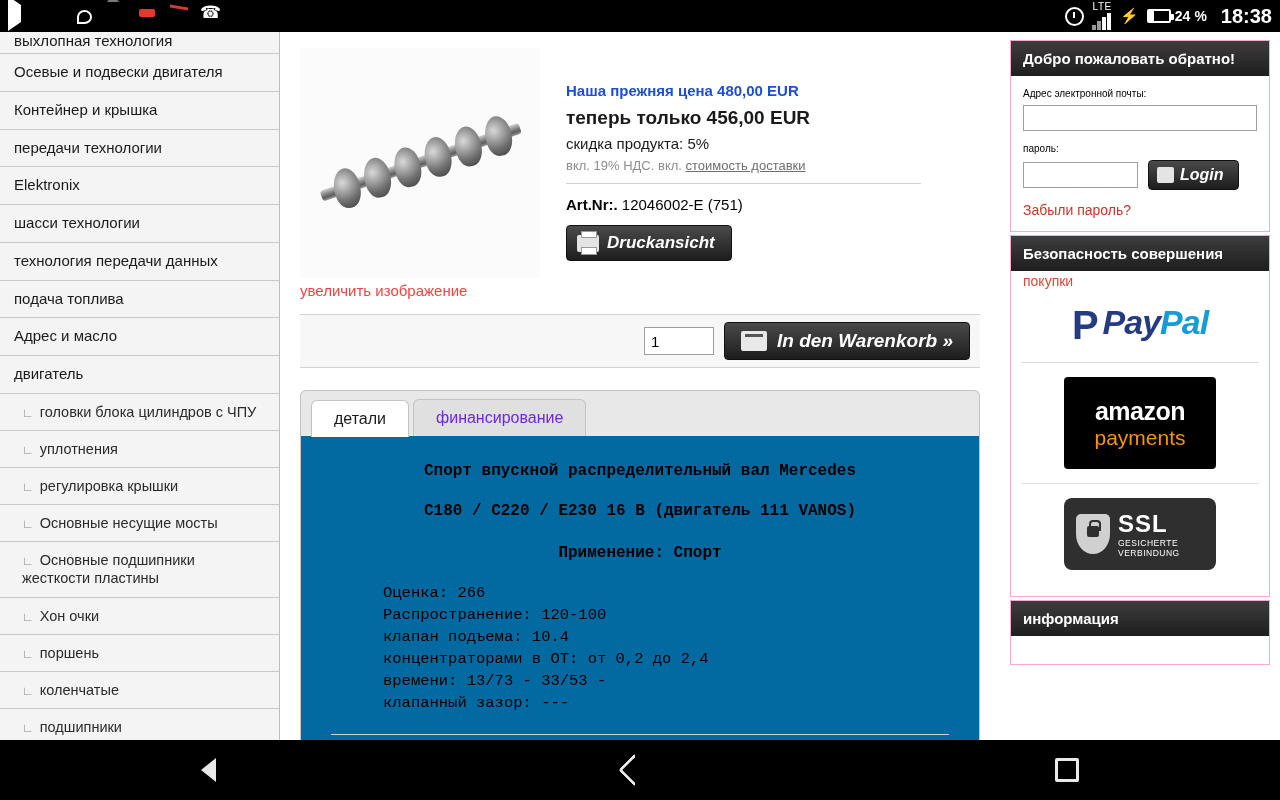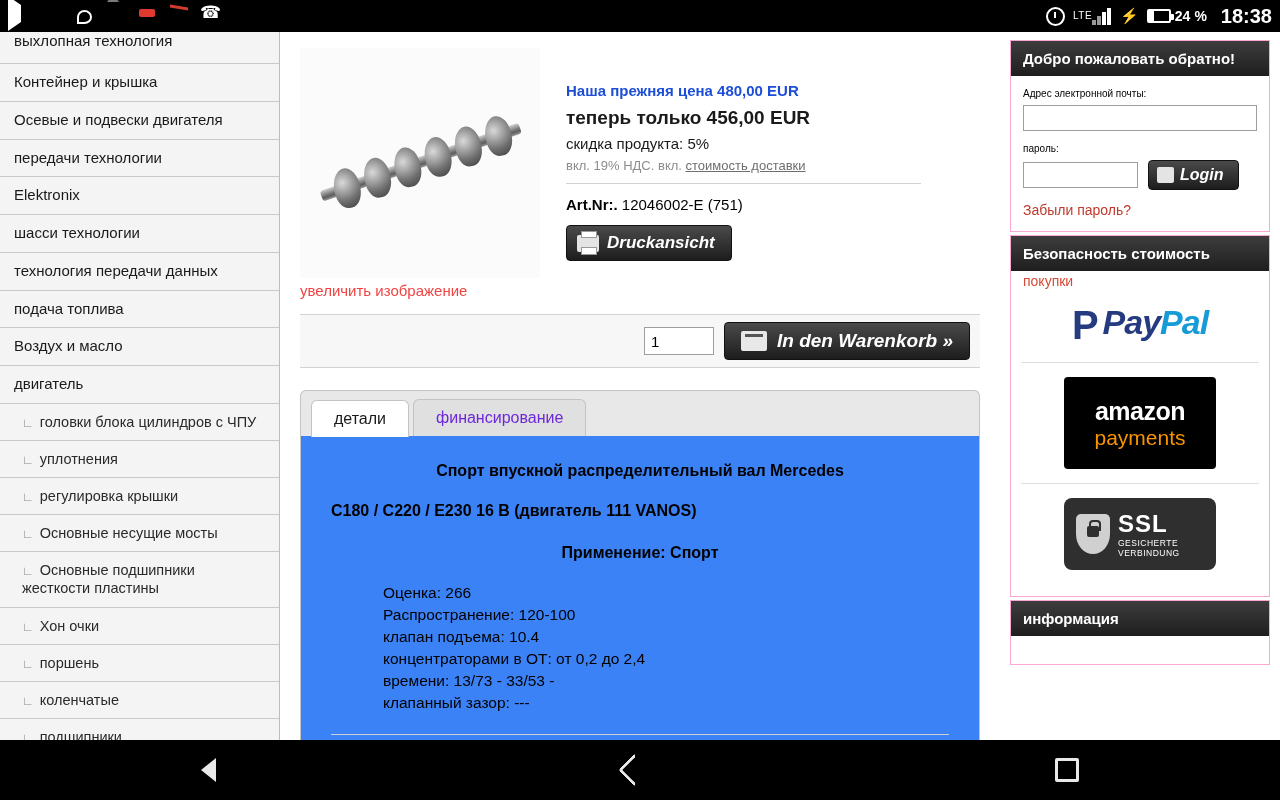--- a/index.html
+++ b/index.html
@@ -33,21 +33,21 @@
   .ic-alien { width: 22px; height: 20px; background: #b0c43a; border-radius: 4px; position: relative; }
   .ic-alien:before { content:""; position:absolute; left:3px; top:4px; width:16px; height:8px; background:#e03a2f; border-radius:2px;}
   .ic-mail { width: 22px; height: 16px; background: #fff; border-radius: 1px; position: relative; }
   .ic-mail:after { content:""; position:absolute; left:2px; top:1px; width:18px; height:9px; border-top:3px solid #d23b2c; transform: skewY(10deg); }
   .ic-phone { width: 22px; height: 16px; }
   .ic-phone:after { content:"\260E"; font-size: 17px; color:#fff; position:absolute; top:-3px;}
 
   .ic-clock { width: 19px; height: 19px; border: 2px solid #fff; border-radius: 50%; position: relative; }
   .ic-clock:after { content:""; position:absolute; left:6px; top:3px; width:2px; height:6px; background:#fff; }
   .lte { font-size: 10px; line-height: 10px; letter-spacing: .5px; }
-  .lte-wrap { display: flex; align-items: center; }
+  .lte-wrap { display: flex; flex-direction: column; align-items: center; }
   .sig { display: inline-block; width: 20px; height: 18px; position: relative; }
   .sig i { position: absolute; bottom: 0; width: 4px; background: #9a9a9a; }
   .sig i:nth-child(1){ left:0; height:5px;}
   .sig i:nth-child(2){ left:5px; height:9px;}
   .sig i:nth-child(3){ left:10px; height:13px; background:#fff;}
   .sig i:nth-child(4){ left:15px; height:17px; background:#fff;}
   .bolt { font-size: 15px; }
   .batt { display:inline-flex; align-items:center; }
   .batt-body { width: 24px; height: 14px; border: 2px solid #fff; border-radius: 2px; position: relative; display:flex; align-items:center;}
   .batt-body:after { content:""; position:absolute; right:-5px; top:3px; width:3px; height:6px; background:#fff; border-radius: 0 1px 1px 0;}
@@ -83,21 +83,21 @@
     color: #1a1a1a;
     background: #f4f4f4;
     line-height: 1.25;
   }
   .nav-item.sub {
     padding-left: 22px;
     font-size: 14.5px;
     color: #2a2a2a;
   }
   .nav-item.sub .bul { color:#8a8a8a; font-size: 12px; margin-right: 6px; }
-  .nav-item.partial-top { padding-top: 0; height: 32px; overflow: hidden; color:#1a1a1a;}
+  .nav-item.partial-top { padding-top: 0; height: 22px; overflow: hidden; color:#1a1a1a;}
 
   
   .col-center {
     width: 720px;
     background: #fff;
     position: relative;
   }
   .product-top {
     display: flex;
     padding: 10px 20px 0 20px;
@@ -185,25 +185,26 @@
   .tab {
     padding: 9px 22px; font-size: 16px;
     border: 1px solid #c3c3c3; border-bottom: none;
     border-radius: 6px 6px 0 0;
     background: #e0e0e0; color: #6d28d9;
     margin-right: 4px;
   }
   .tab.active { background:#fff; color:#1a1a1a; position: relative; top: 1px; }
   .tab-panel {
     border: 1px solid #c3c3c3; border-top: none;
-    background:#3b82f6; padding: 20px 30px 10px 30px;
+    background:#0369a1; padding: 20px 30px 10px 30px;
     min-height: 300px;
+    font-family: Liberation Mono, monospace;
   }
   .desc-title { text-align:center; font-size: 16px; font-weight: bold; margin: 6px 0 22px 0;}
-  .desc-title2 { text-align:left; font-size: 16px; font-weight: bold; margin: 0 0 24px 0;}
+  .desc-title2 { text-align:center; font-size: 16px; font-weight: bold; margin: 0 0 24px 0;}
   .desc-title3 { text-align:center; font-size: 16px; font-weight: bold; margin: 0 0 22px 0;}
   .spec-line { font-size: 15.5px; margin: 0 0 4px 0; padding-left: 52px; }
   .divider-hr { border: none; border-top: 1px solid #cfcfcf; margin: 22px 0 16px 0;}
   .note-bold { font-size: 15.5px; font-weight: bold; margin-bottom: 18px;}
 
   
   .col-right {
     width: 280px;
     background: #fff;
     padding: 8px 10px 0 10px;
@@ -301,28 +302,28 @@
   </div>
 </div>
 
 <div class="viewport">
   <div class="page">
 
     <div class="col-left">
       <div class="nav-item partial-top">
         <span>выхлопная технология</span>
       </div>
+      <div class="nav-item"><span>Осевые и подвески двигателя</span></div>
       <div class="nav-item"><span>Контейнер и крышка</span></div>
-      <div class="nav-item"><span>Осевые и подвески двигателя</span></div>
       <div class="nav-item"><span>передачи технологии</span></div>
       <div class="nav-item"><span>Elektronix</span></div>
       <div class="nav-item"><span>шасси технологии</span></div>
       <div class="nav-item"><span>технология передачи данных</span></div>
       <div class="nav-item"><span>подача топлива</span></div>
-      <div class="nav-item"><span>Воздух и масло</span></div>
+      <div class="nav-item"><span>Адрес и масло</span></div>
       <div class="nav-item"><span>двигатель</span></div>
 
       <div class="nav-item sub"><span class="bul">∟</span><span>головки блока цилиндров с ЧПУ</span></div>
       <div class="nav-item sub"><span class="bul">∟</span><span>уплотнения</span></div>
       <div class="nav-item sub"><span class="bul">∟</span><span>регулировка крышки</span></div>
       <div class="nav-item sub"><span class="bul">∟</span><span>Основные несущие мосты</span></div>
       <div class="nav-item sub"><span class="bul">∟</span><span>Основные подшипники жесткости пластины</span></div>
       <div class="nav-item sub"><span class="bul">∟</span><span>Хон очки</span></div>
       <div class="nav-item sub"><span class="bul">∟</span><span>поршень</span></div>
       <div class="nav-item sub"><span class="bul">∟</span><span>коленчатые</span></div>
@@ -411,21 +412,21 @@
             <div class="btn-login">
               <span class="login-ic"></span>
               <span>Login</span>
             </div>
           </div>
           <a class="forgot">Забыли пароль?</a>
         </div>
       </div>
 
       <div class="panel">
-        <div class="panel-head">Безопасность стоимость</div>
+        <div class="panel-head">Безопасность совершения</div>
         <div class="panel-body pay-body">
           <div class="pay-ghost">покупки</div>
           <div class="pay-item" style="padding-top:26px;">
             <span class="pp-logo">P</span>
             <span class="paypal">Pay<span>Pal</span></span>
           </div>
           <div class="pay-item">
             <div class="amazon-box">
               <div class="a1">amazon</div>
               <div class="a2">payments</div>

